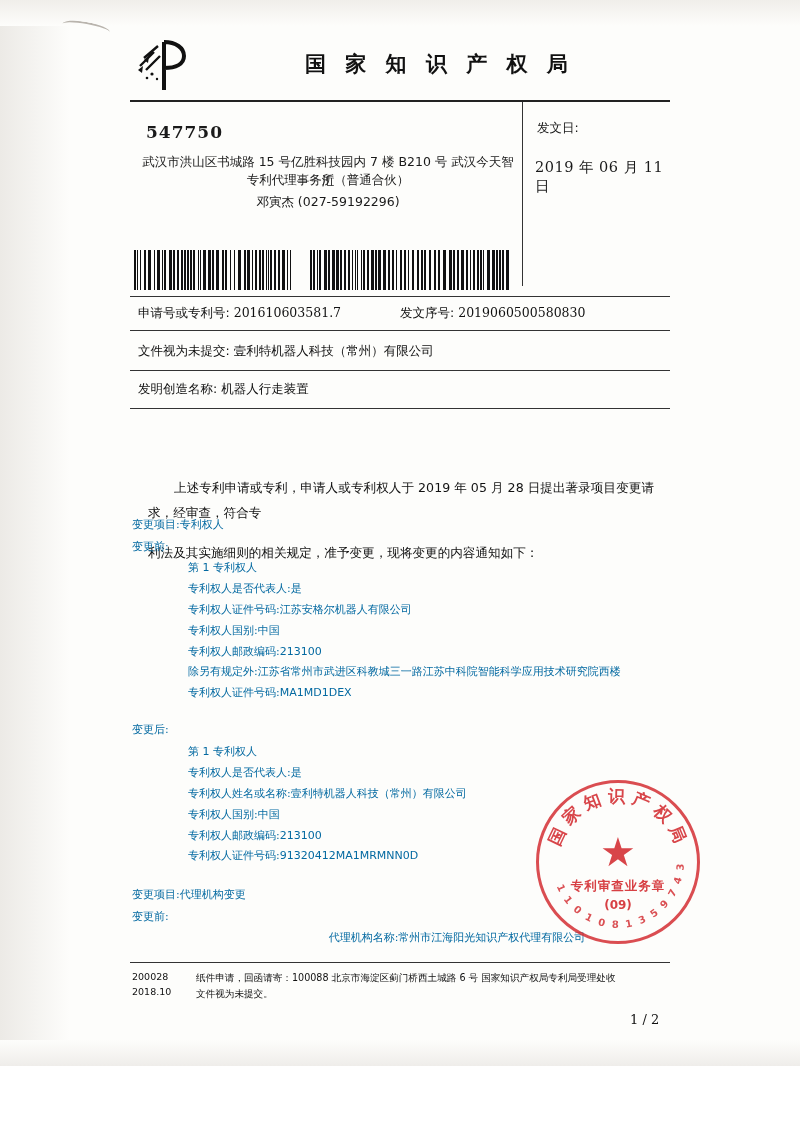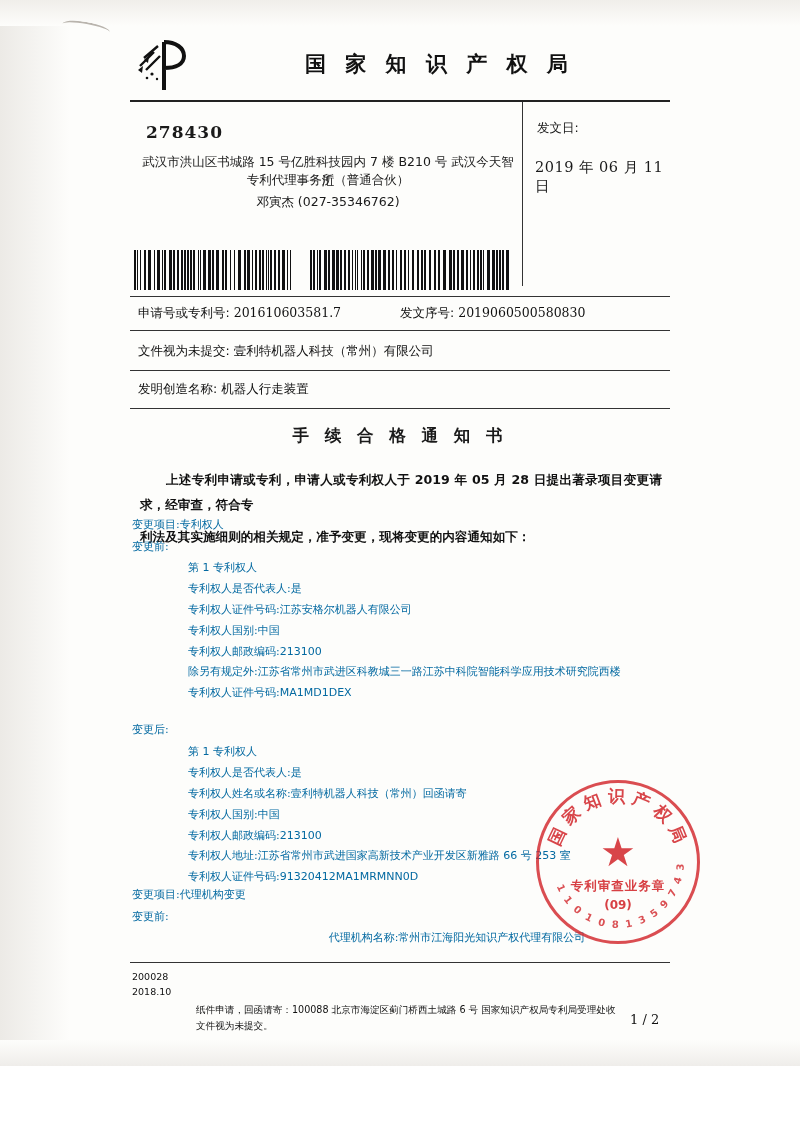--- a/index.html
+++ b/index.html
@@ -198,21 +198,21 @@
   
   .body-text {
     position: absolute;
     left: 132px; top: 460px;
     width: 538px;
     font-size: 12.6px;
     line-height: 1.95;
     text-align: justify;
     color: #111;
   }
-  .body-text p { margin: 8px; font-weight: bold; }
+  .body-text p { margin: 16px; }
   .indent { text-indent: 26px; }
 
   .block {
     position: absolute;
     left: 132px;
     width: 538px;
     font-size: 11px;
     line-height: 1.9;
     color: #0369a1;
   }
@@ -286,21 +286,20 @@
     line-height: 1.55;
     color: #111;
   }
   .footer-body {
     position: absolute;
     left: 196px; top: 970px;
     width: 474px;
     font-size: 9.6px;
     line-height: 1.62;
     color: #111;
-    margin-top: 32px;
   }
   .footer-body p { margin: 0; }
   .page-num {
     position: absolute;
     left: 630px; top: 1012px;
     font-size: 13px;
     font-family: "DejaVu Serif", "Liberation Serif", serif;
     color: #111;
   }
 
@@ -333,24 +332,24 @@
         <circle cx="17" cy="38" r="1.3" fill="#111"></circle>
         <circle cx="27" cy="39" r="1.2" fill="#111"></circle>
       </svg>
     </div>
     <div class="org-title">国 家 知 识 产 权 局</div>
   </div>
 
   <div class="rule-thick"></div>
 
   <div class="addr-box">
-    <div class="postal-code">278430</div>
+    <div class="postal-code">547750</div>
     <div class="addr-line1">武汉市洪山区书城路 15 号亿胜科技园内 7 楼 B210 号  武汉今天智汇</div>
     <div class="addr-line2">专利代理事务所（普通合伙）</div>
-    <div class="addr-line3">邓寅杰 (027-35346762)</div>
+    <div class="addr-line3">邓寅杰 (027-59192296)</div>
   </div>
 
   <div class="vline-right"></div>
   <div class="date-box">
     <div class="date-label">发文日:</div>
     <div class="date-value">2019 年 06 月 11 日</div>
   </div>
 
   <div class="barcode barcode-1">
     <div class="bars" id="bars1">
@@ -564,21 +563,20 @@
   </div>
   <div class="field f-applicant">
     <span>文件视为未提交:</span>
     <span>壹利特机器人科技（常州）有限公司</span>
   </div>
   <div class="field f-invention">
     <span>发明创造名称:</span>
     <span>机器人行走装置</span>
   </div>
 
-  <div class="doc-title">手 续 合 格 通 知 书</div>
 
   <div class="body-text">
     <p class="indent">上述专利申请或专利，申请人或专利权人于 2019 年 05 月 28 日提出著录项目变更请求，经审查，符合专</p>
     <p>利法及其实施细则的相关规定，准予变更，现将变更的内容通知如下：</p>
   </div>
 
   <div class="block b-change-item">
     <p>变更项目:专利权人</p>
   </div>
   <div class="block b-before-label">
@@ -593,24 +591,23 @@
     <p>除另有规定外:江苏省常州市武进区科教城三一路江苏中科院智能科学应用技术研究院西楼</p>
     <p>专利权人证件号码:MA1MD1DEX</p>
   </div>
 
   <div class="block b-after-label">
     <p>变更后:</p>
   </div>
   <div class="block b-after-body ind2">
     <p>第 1 专利权人</p>
     <p>专利权人是否代表人:是</p>
-    <p>专利权人姓名或名称:壹利特机器人科技（常州）回函请寄</p>
+    <p>专利权人姓名或名称:壹利特机器人科技（常州）有限公司</p>
     <p>专利权人国别:中国</p>
     <p>专利权人邮政编码:213100</p>
-    <p>专利权人地址:江苏省常州市武进国家高新技术产业开发区新雅路 66 号 253 室</p>
     <p>专利权人证件号码:91320412MA1MRMNN0D</p>
   </div>
 
   <div class="block b-agent-item">
     <p>变更项目:代理机构变更</p>
   </div>
   <div class="block b-agent-before">
     <p>变更前:</p>
   </div>
   <div class="block b-agent-body ind1">

